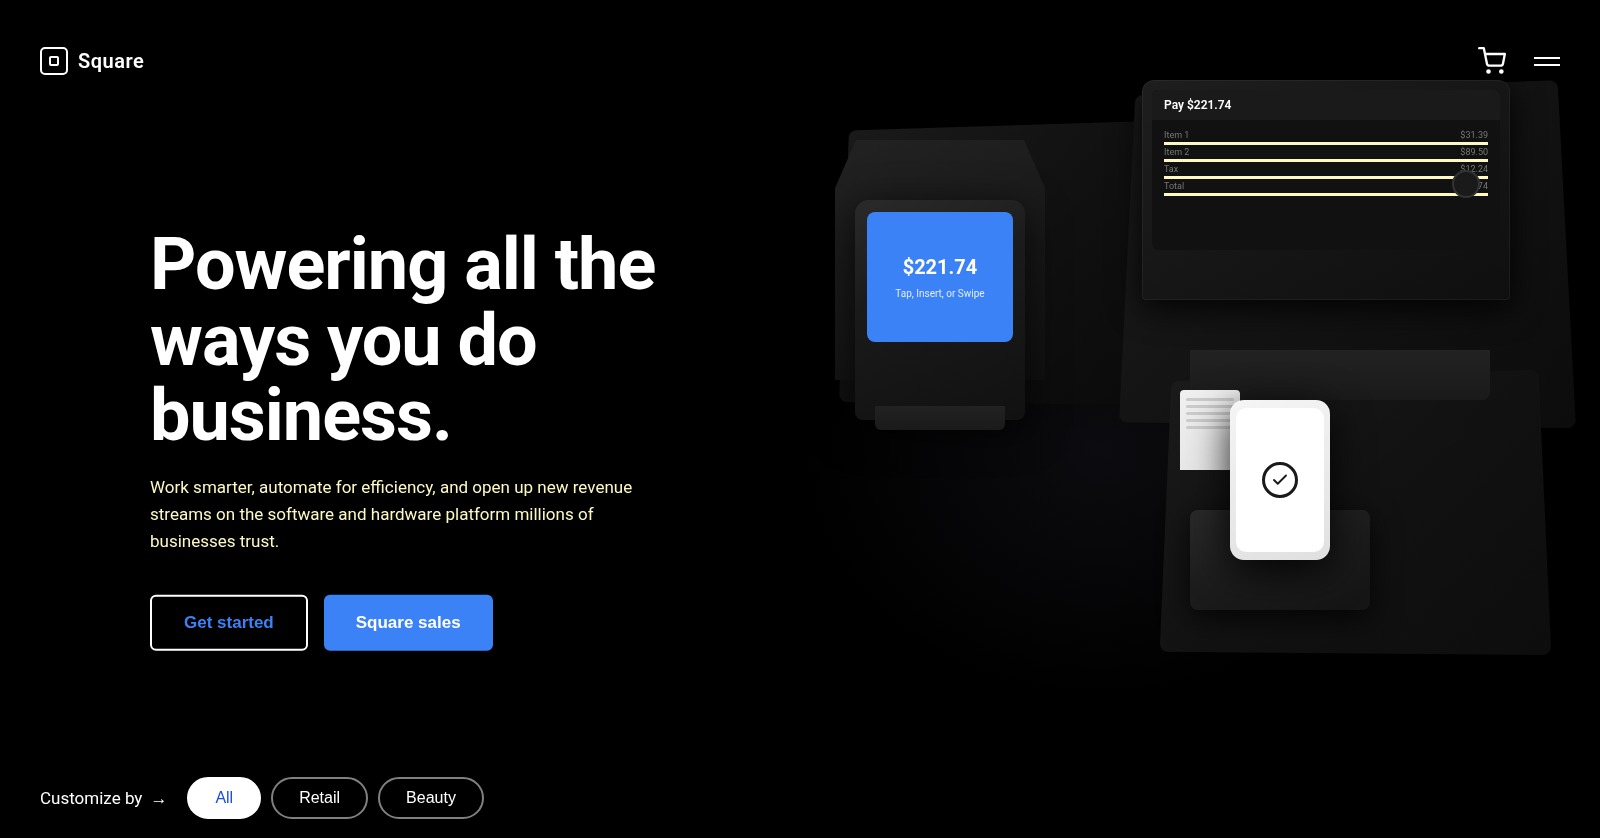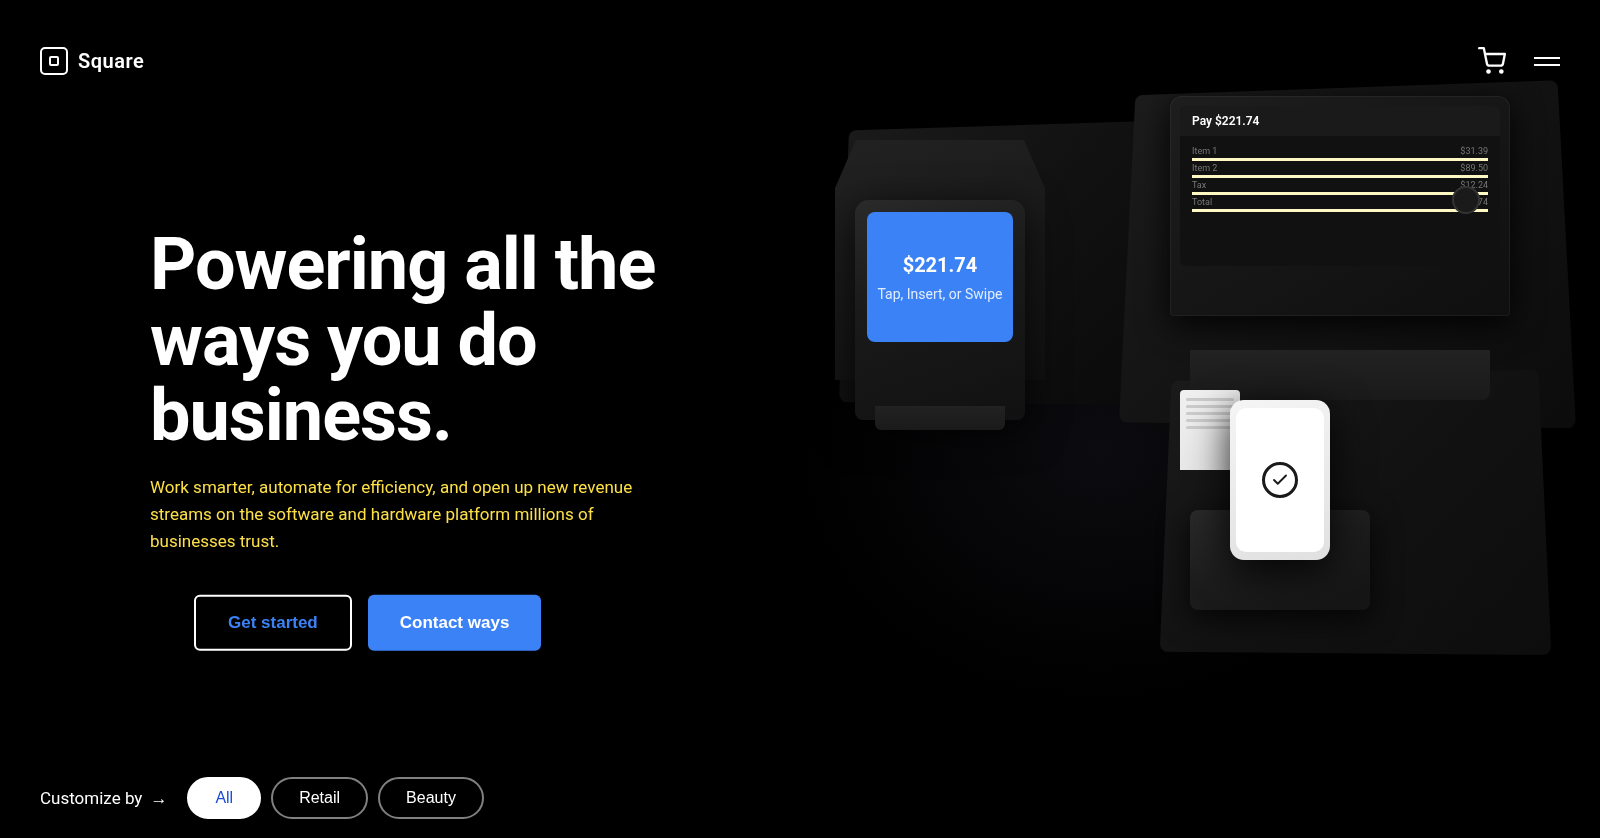--- a/index.html
+++ b/index.html
@@ -107,29 +107,28 @@
       font-weight: 700;
       line-height: 1.05;
       color: #fff;
       letter-spacing: -1px;
       margin-bottom: 20px;
     }
 
     .hero-subtitle {
       font-size: 17px;
       line-height: 1.6;
-      color: #fde047;
+      color: #fef9c3;
       margin-bottom: 40px;
       max-width: 520px;
     }
 
     .hero-buttons {
       display: flex;
       gap: 16px;
-      margin-left: 44px;
     }
 
     .btn-outline {
       padding: 16px 32px;
       border: 2px solid #fff;
       background: transparent;
       color: #3b82f6;
       font-size: 17px;
       font-weight: 600;
       border-radius: 6px;
@@ -226,21 +225,21 @@
       justify-content: center;
     }
 
     .terminal-amount {
       font-size: 20px;
       font-weight: 700;
       color: #fff;
     }
 
     .terminal-tap {
-      font-size: 14px;
+      font-size: 10px;
       color: rgba(255,255,255,0.85);
       margin-top: 9px;
     }
 
     .terminal-stand {
       position: absolute;
       bottom: -10px;
       left: 50%;
       transform: translateX(-50%);
       width: 130px;
@@ -265,23 +264,23 @@
     .device-register {
       position: absolute;
       top: 80px;
       left: 370px;
       width: 400px;
       height: 320px;
     }
 
     .register-display {
       position: absolute;
-      top: 16px;
+      top: 0;
       right: 0;
-      width: 340px;
+      width: 368px;
       height: 220px;
       background: linear-gradient(150deg, #1e1e1e 0%, #161616 50%, #0f0f0f 100%);
       border-radius: 12px 12px 4px 4px;
       box-shadow: 0 8px 32px rgba(0,0,0,0.9), inset 0 0 0 1px rgba(255,255,255,0.05);
     }
 
     .register-screen {
       position: absolute;
       top: 10px;
       left: 10px;
@@ -488,21 +487,21 @@
     </div>
   </div>
 </nav>
 
 <div class="hero">
   <div class="hero-content">
     <h1 class="hero-title">Powering all the ways you do business.</h1>
     <p class="hero-subtitle">Work smarter, automate for efficiency, and open up new revenue streams on the software and hardware platform millions of businesses trust.</p>
     <div class="hero-buttons">
       <button class="btn-outline">Get started</button>
-      <button class="btn-solid">Contact ways</button>
+      <button class="btn-solid">Square sales</button>
     </div>
   </div>
 
   <div class="hero-devices">
     <div class="ambient-glow"></div>
 
     <div class="platform-1"></div>
 
     <div class="platform-2"></div>
 

